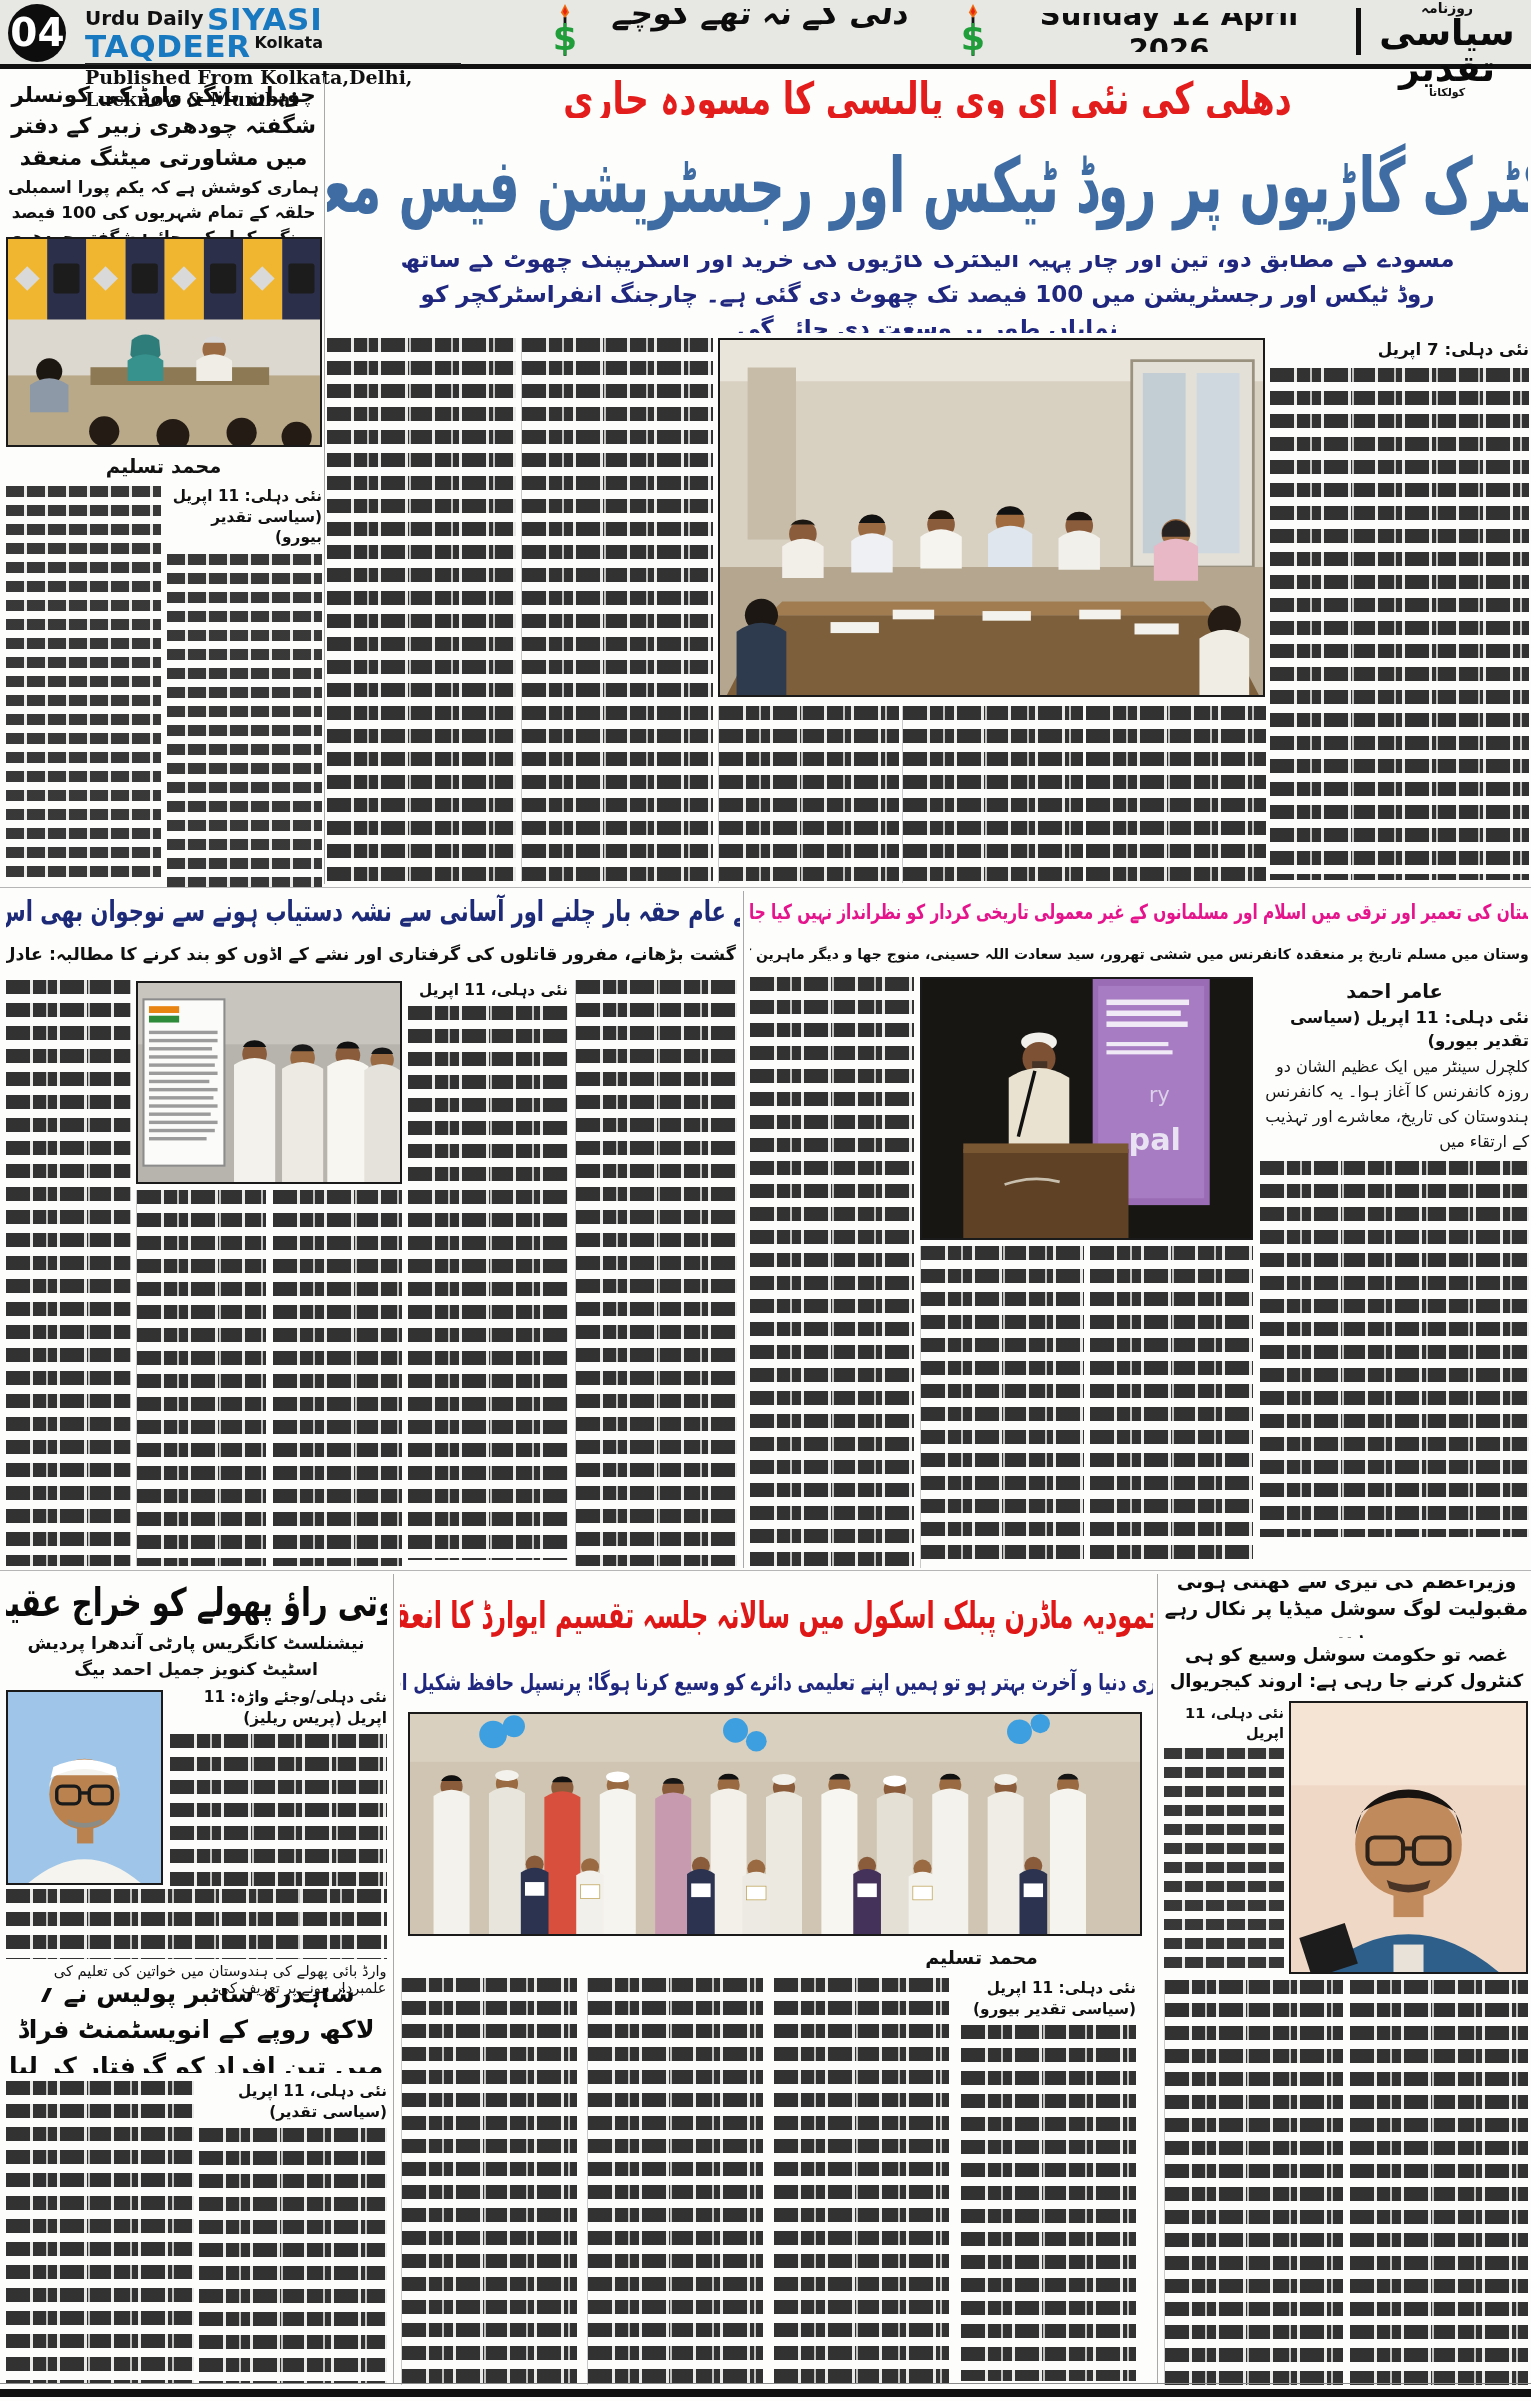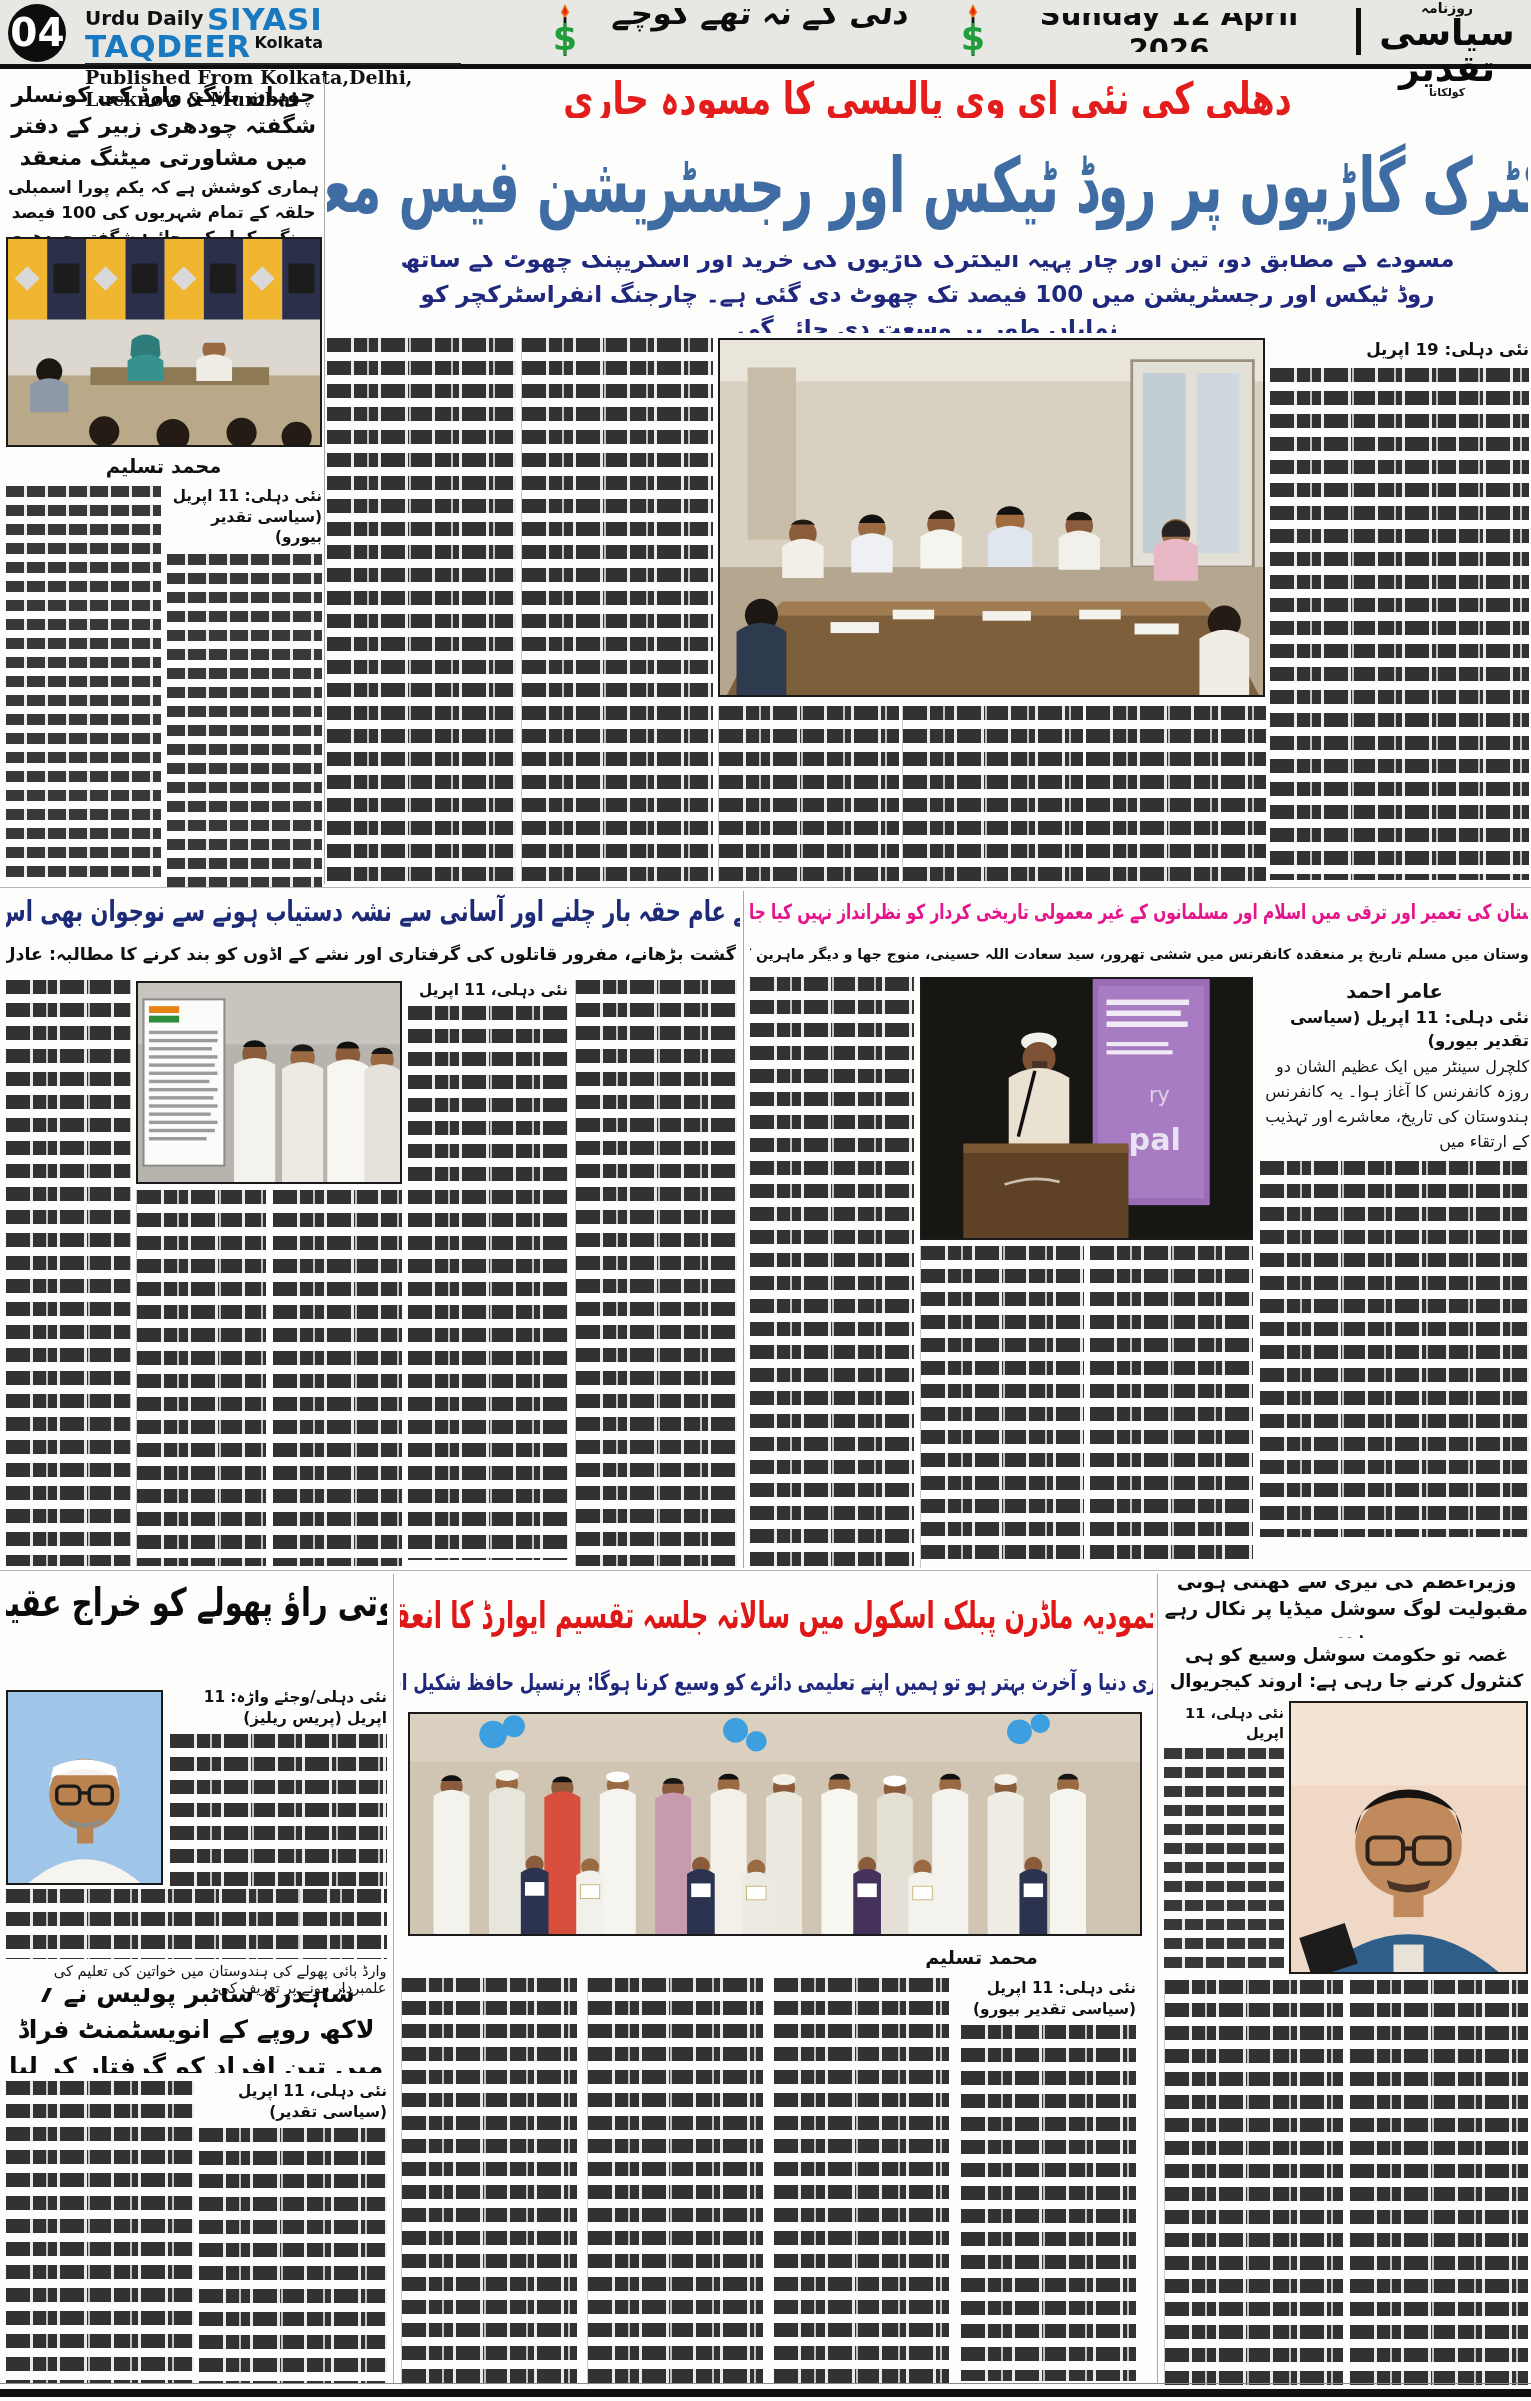--- a/index.html
+++ b/index.html
@@ -141,21 +141,21 @@
           </g>
         <g transform="translate(730,430)">
             <circle r="24" cy="-20" fill="#241c14"></circle>
             <path d="M-36,4 q36,-26 72,0 l0,82 -72,0z" fill="#f0ede5"></path>
           </g>
       </g>
     </svg>
   </div>
 
   <div class="abs u" style="left:1270px;top:338px;width:259px;height:544px;">
-    <div class="dateline">نئی دہلی: 19 اپریل</div>
+    <div class="dateline">نئی دہلی: 7 اپریل</div>
     <div class="gk" style="height:512px;margin-top:7px;"></div>
   </div>
   <div class="abs gk" style="left:521px;top:338px;width:191px;height:544px;border-left:0.7px solid #c9c9c9;"></div>
   <div class="abs gk" style="left:327px;top:338px;width:189px;height:544px;"></div>
   <div class="abs gk" style="left:1086px;top:706px;width:180px;height:177px;"></div>
   <div class="abs gk" style="left:902px;top:706px;width:180px;height:177px;border-left:0.7px solid #c9c9c9;"></div>
   <div class="abs gk" style="left:718px;top:706px;width:180px;height:177px;border-left:0.7px solid #c9c9c9;"></div>
 
   <div class="abs u" style="left:5.6px;top:79px;width:316px;height:96px;text-align:center;">
     <span style="font-weight:bold;font-size:21.6px;line-height:1.45;color:#0d0d0d;">چوہان بانگر وارڈ کی کونسلر شگفتہ چودھری زبیر کے دفتر میں مشاورتی میٹنگ منعقد</span>
@@ -328,20 +328,23 @@
   </div>
   <div class="abs gk" style="left:750px;top:977px;width:164px;height:590px;"></div>
   <div class="abs gk" style="left:1090px;top:1246px;width:163px;height:322px;"></div>
   <div class="abs gk" style="left:920px;top:1246px;width:163px;height:322px;border-left:0.7px solid #c9c9c9;"></div>
 
   <div class="abs rule-h" style="left:0;top:1570px;width:1531px;"></div>
 
   <div class="abs ctr u" style="left:5.6px;top:1579px;width:381px;height:46px;">
     <span class="sy nowrap" style="font-weight:bold;font-size:29px;color:#0b0b0b;">جیوتی راؤ پھولے کو خراج عقیدت</span>
   </div>
+  <div class="abs ctr u" style="left:5.6px;top:1630px;width:381px;height:53px;">
+    <span style="font-weight:bold;font-size:17.4px;line-height:1.45;color:#101010;">نیشنلسٹ کانگریس پارٹی آندھرا پردیش اسٹیٹ کنویز جمیل احمد بیگ</span>
+  </div>
   <div class="abs photo" style="left:5.6px;top:1690px;width:157px;height:195px;">
     <svg viewBox="0 0 226 280" preserveAspectRatio="none">
       <rect width="226" height="280" fill="#9fc6e8"></rect>
       <path d="M30,280 q83,-70 166,0z" fill="#f6f4ef"></path>
       <rect x="102" y="196" width="24" height="26" fill="#b9824f"></rect>
       <circle cx="113" cy="150" r="52" fill="#b9824f"></circle>
       <path d="M61,140 a52,40 0 0 1 104,0 l-6,-18 -92,0z" fill="#f4f2ec"></path>
       <path d="M63,126 q50,-26 100,0 l-4,-16 q-46,-22 -92,0z" fill="#ffffff"></path>
       <g stroke="#1a1a1a" stroke-width="5" fill="none">
           <rect x="72" y="138" width="34" height="26" rx="8"></rect>

